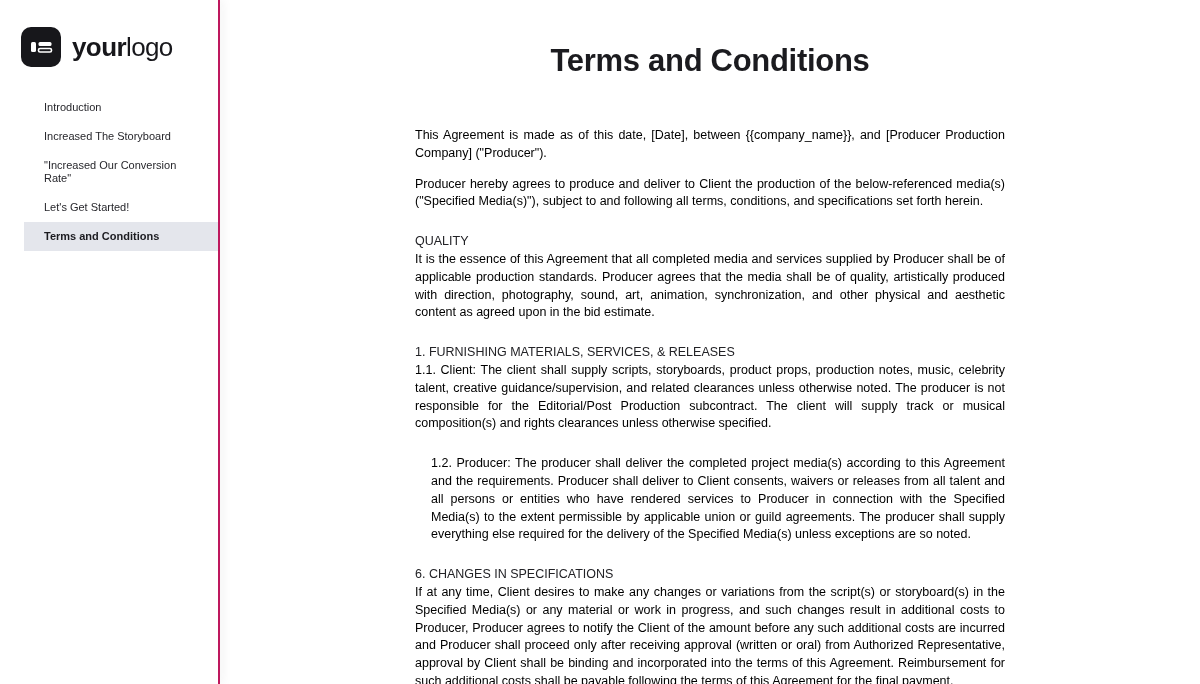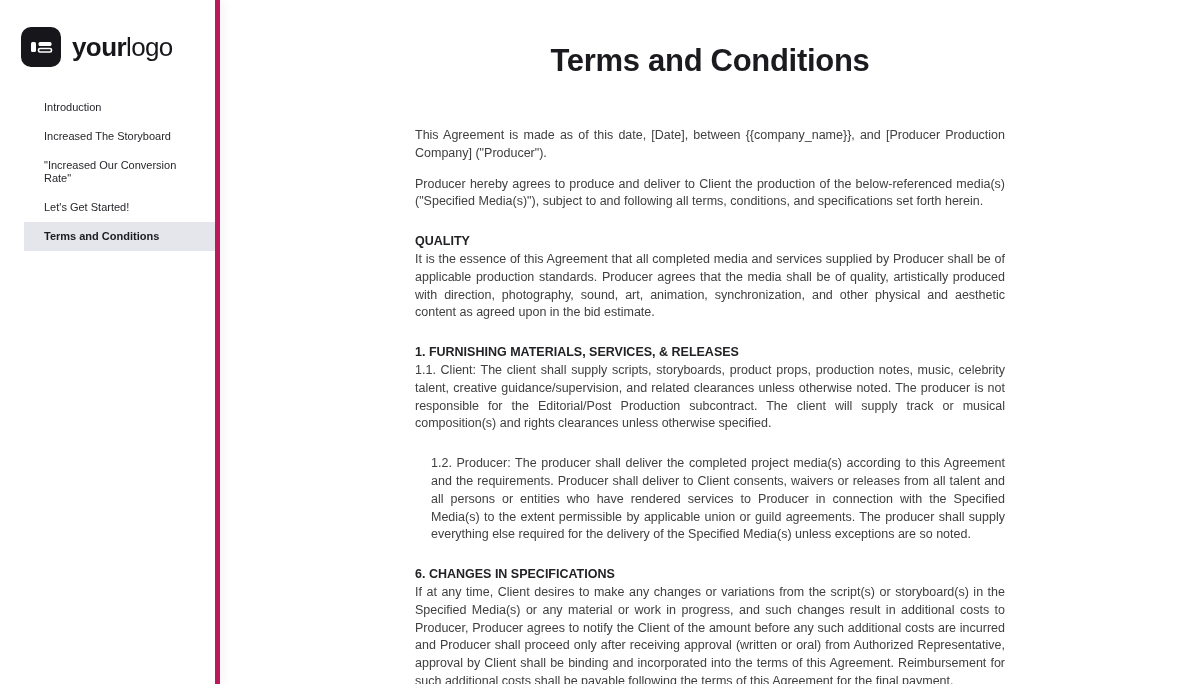--- a/index.html
+++ b/index.html
@@ -8,21 +8,21 @@
     width: 1200px; height: 684px;
     overflow: hidden;
     background: #ffffff;
     font-family: "Liberation Sans", sans-serif;
   }
   
   .sidebar {
     position: absolute; left: 0; top: 0;
     width: 220px; height: 684px;
     background: #ffffff;
-    border-right: 5px solid #be185d;
+    border-right: 2px solid #be185d;
     box-shadow: 3px 0 10px rgba(30,30,45,0.05);
     z-index: 2;
   }
   .logo-row {
     display: flex; align-items: center;
     padding: 27px 0 0 21px;
   }
   .logo-icon {
     width: 40px; height: 40px;
     background: #17171b;
@@ -69,29 +69,29 @@
     line-height: 38px;
     font-weight: 700;
     text-align: center;
     color: #1b1b1f;
     letter-spacing: -0.3px;
     margin: 0 0 47px 0;
   }
   .para {
     font-size: 12.5px;
     line-height: 17.8px;
-    color: #404040;
+    color: #000000;
     text-align: justify;
     margin: 0 0 13px 0;
   }
   .para.spaced { margin-top: 22px; margin-left: 16px; }
   .sec-heading {
     font-size: 12.5px;
     line-height: 17.8px;
-    font-weight: 700;
+    font-weight: 400;
     color: #222226;
     margin: 22px 0 0 0;
   }
 </style>
 </head>
 <body>
 
 <div class="sidebar">
   <div class="logo-row">
     <div class="logo-icon">

